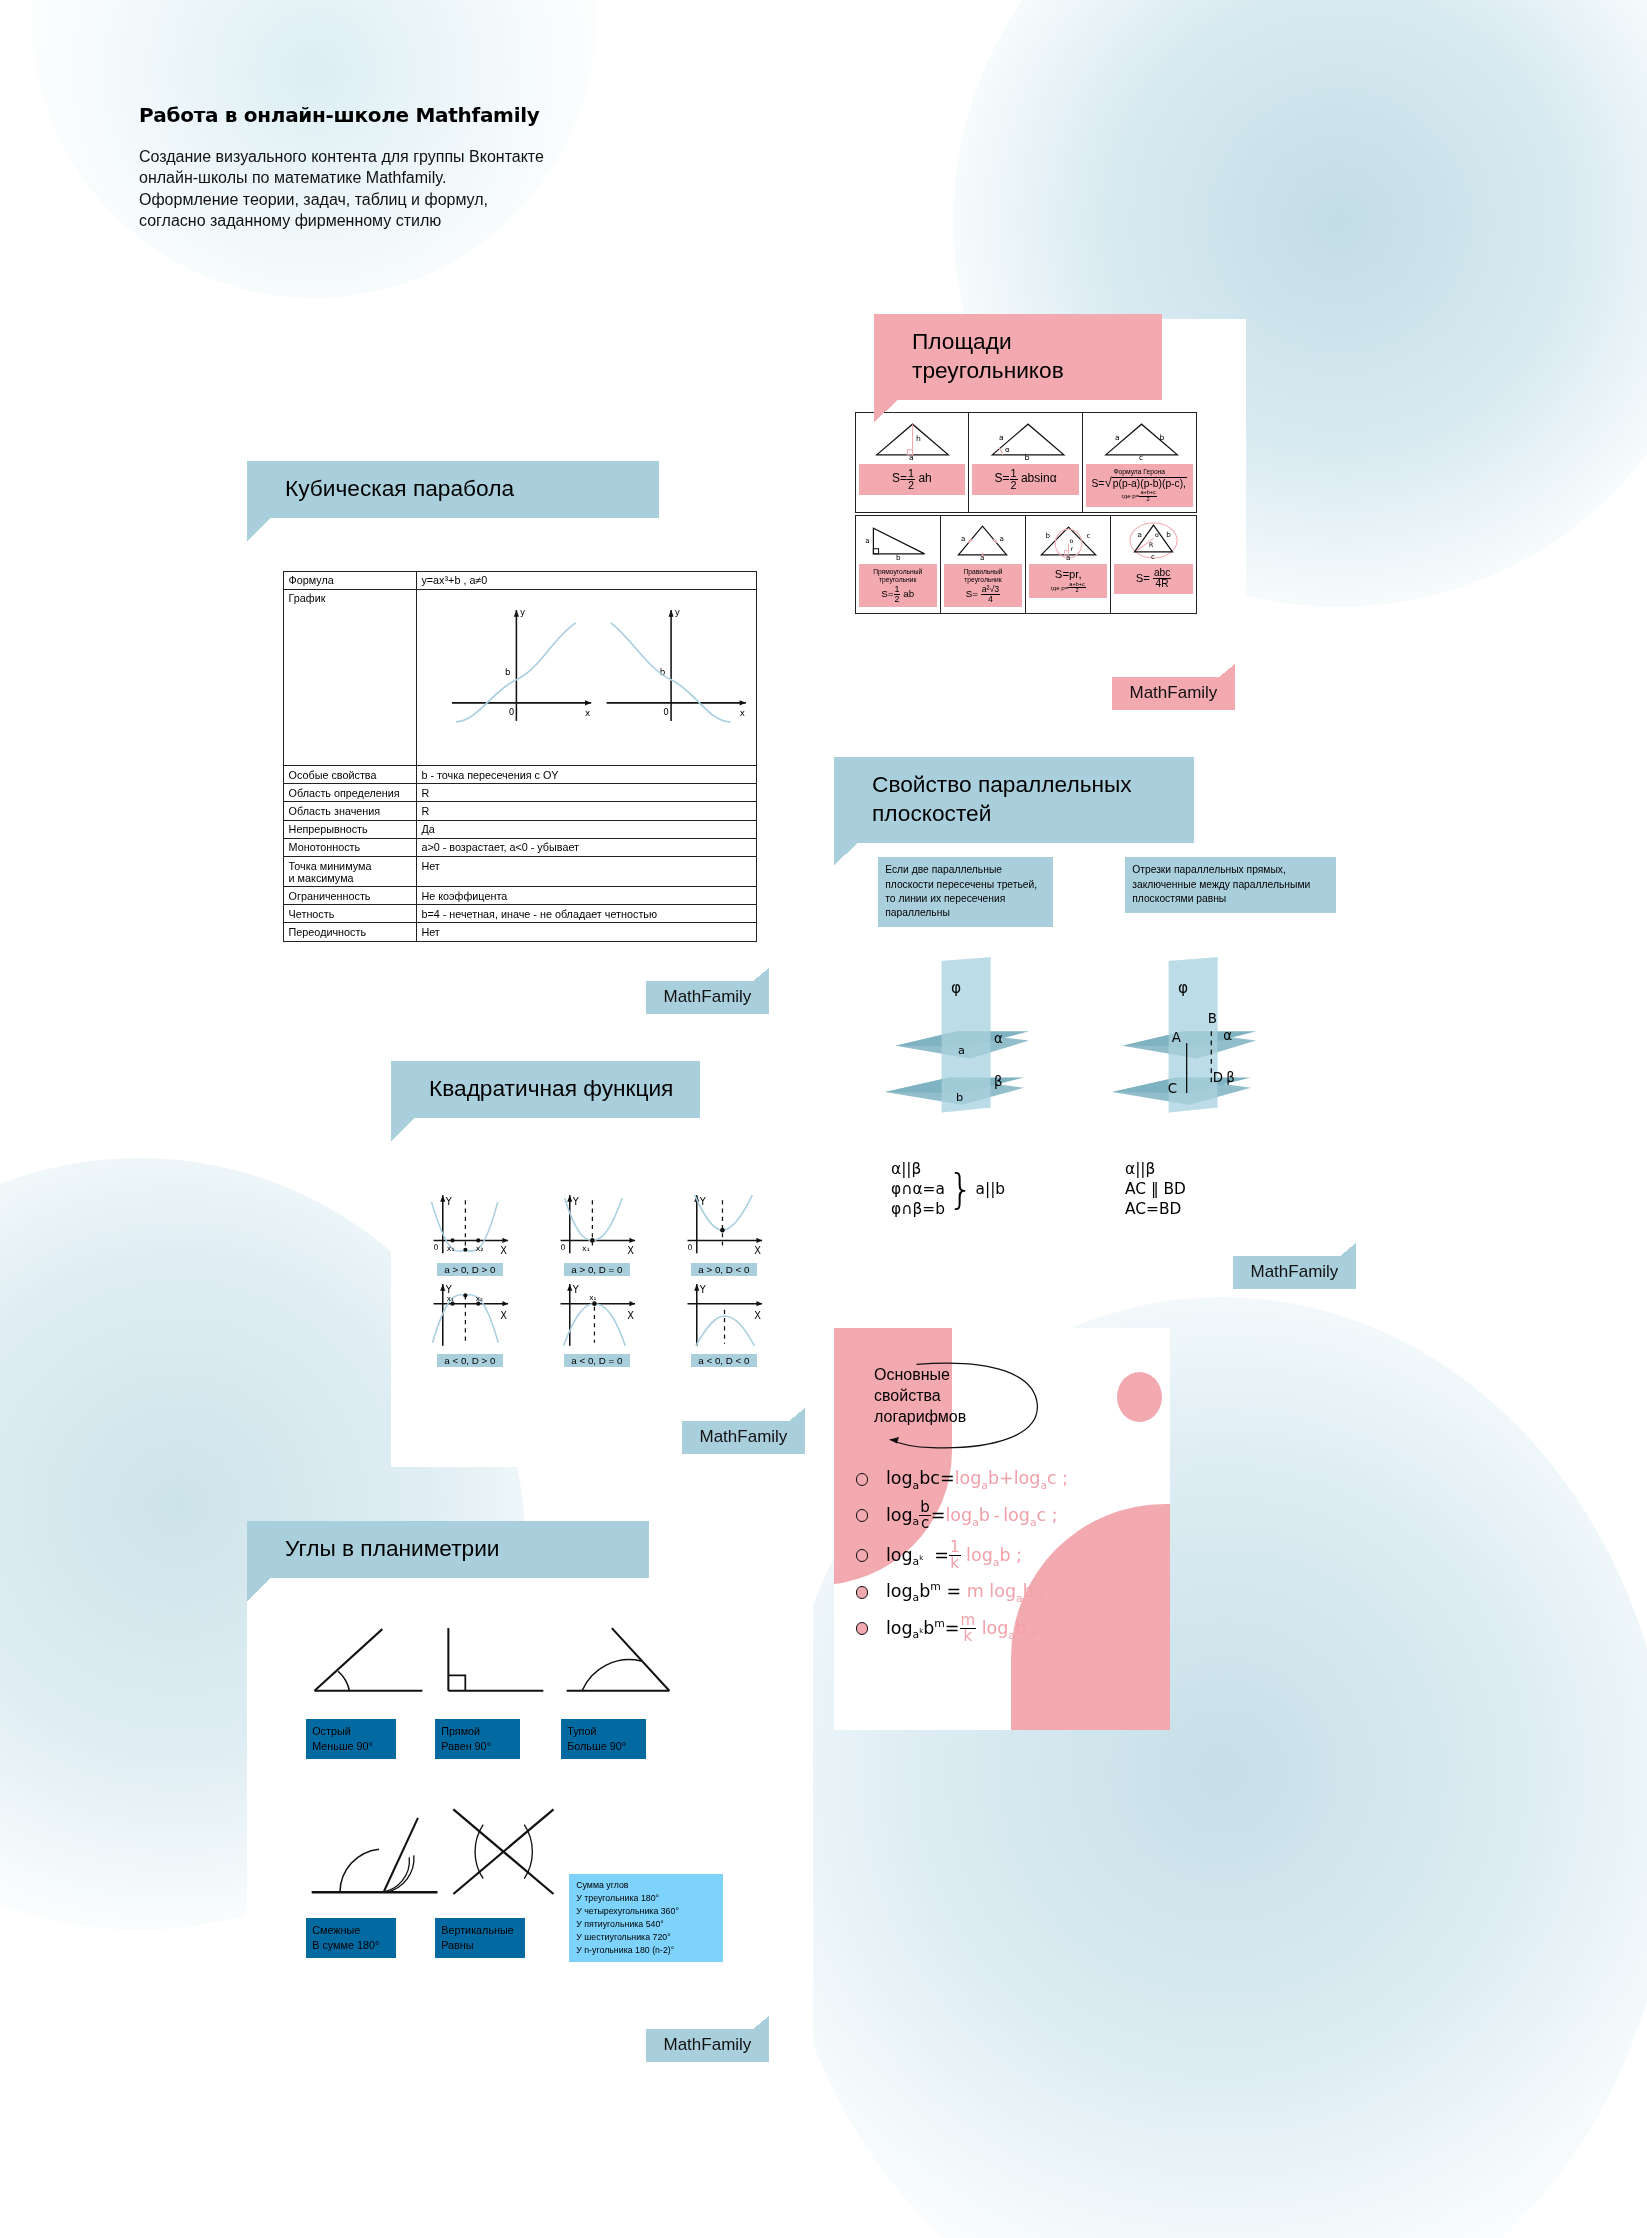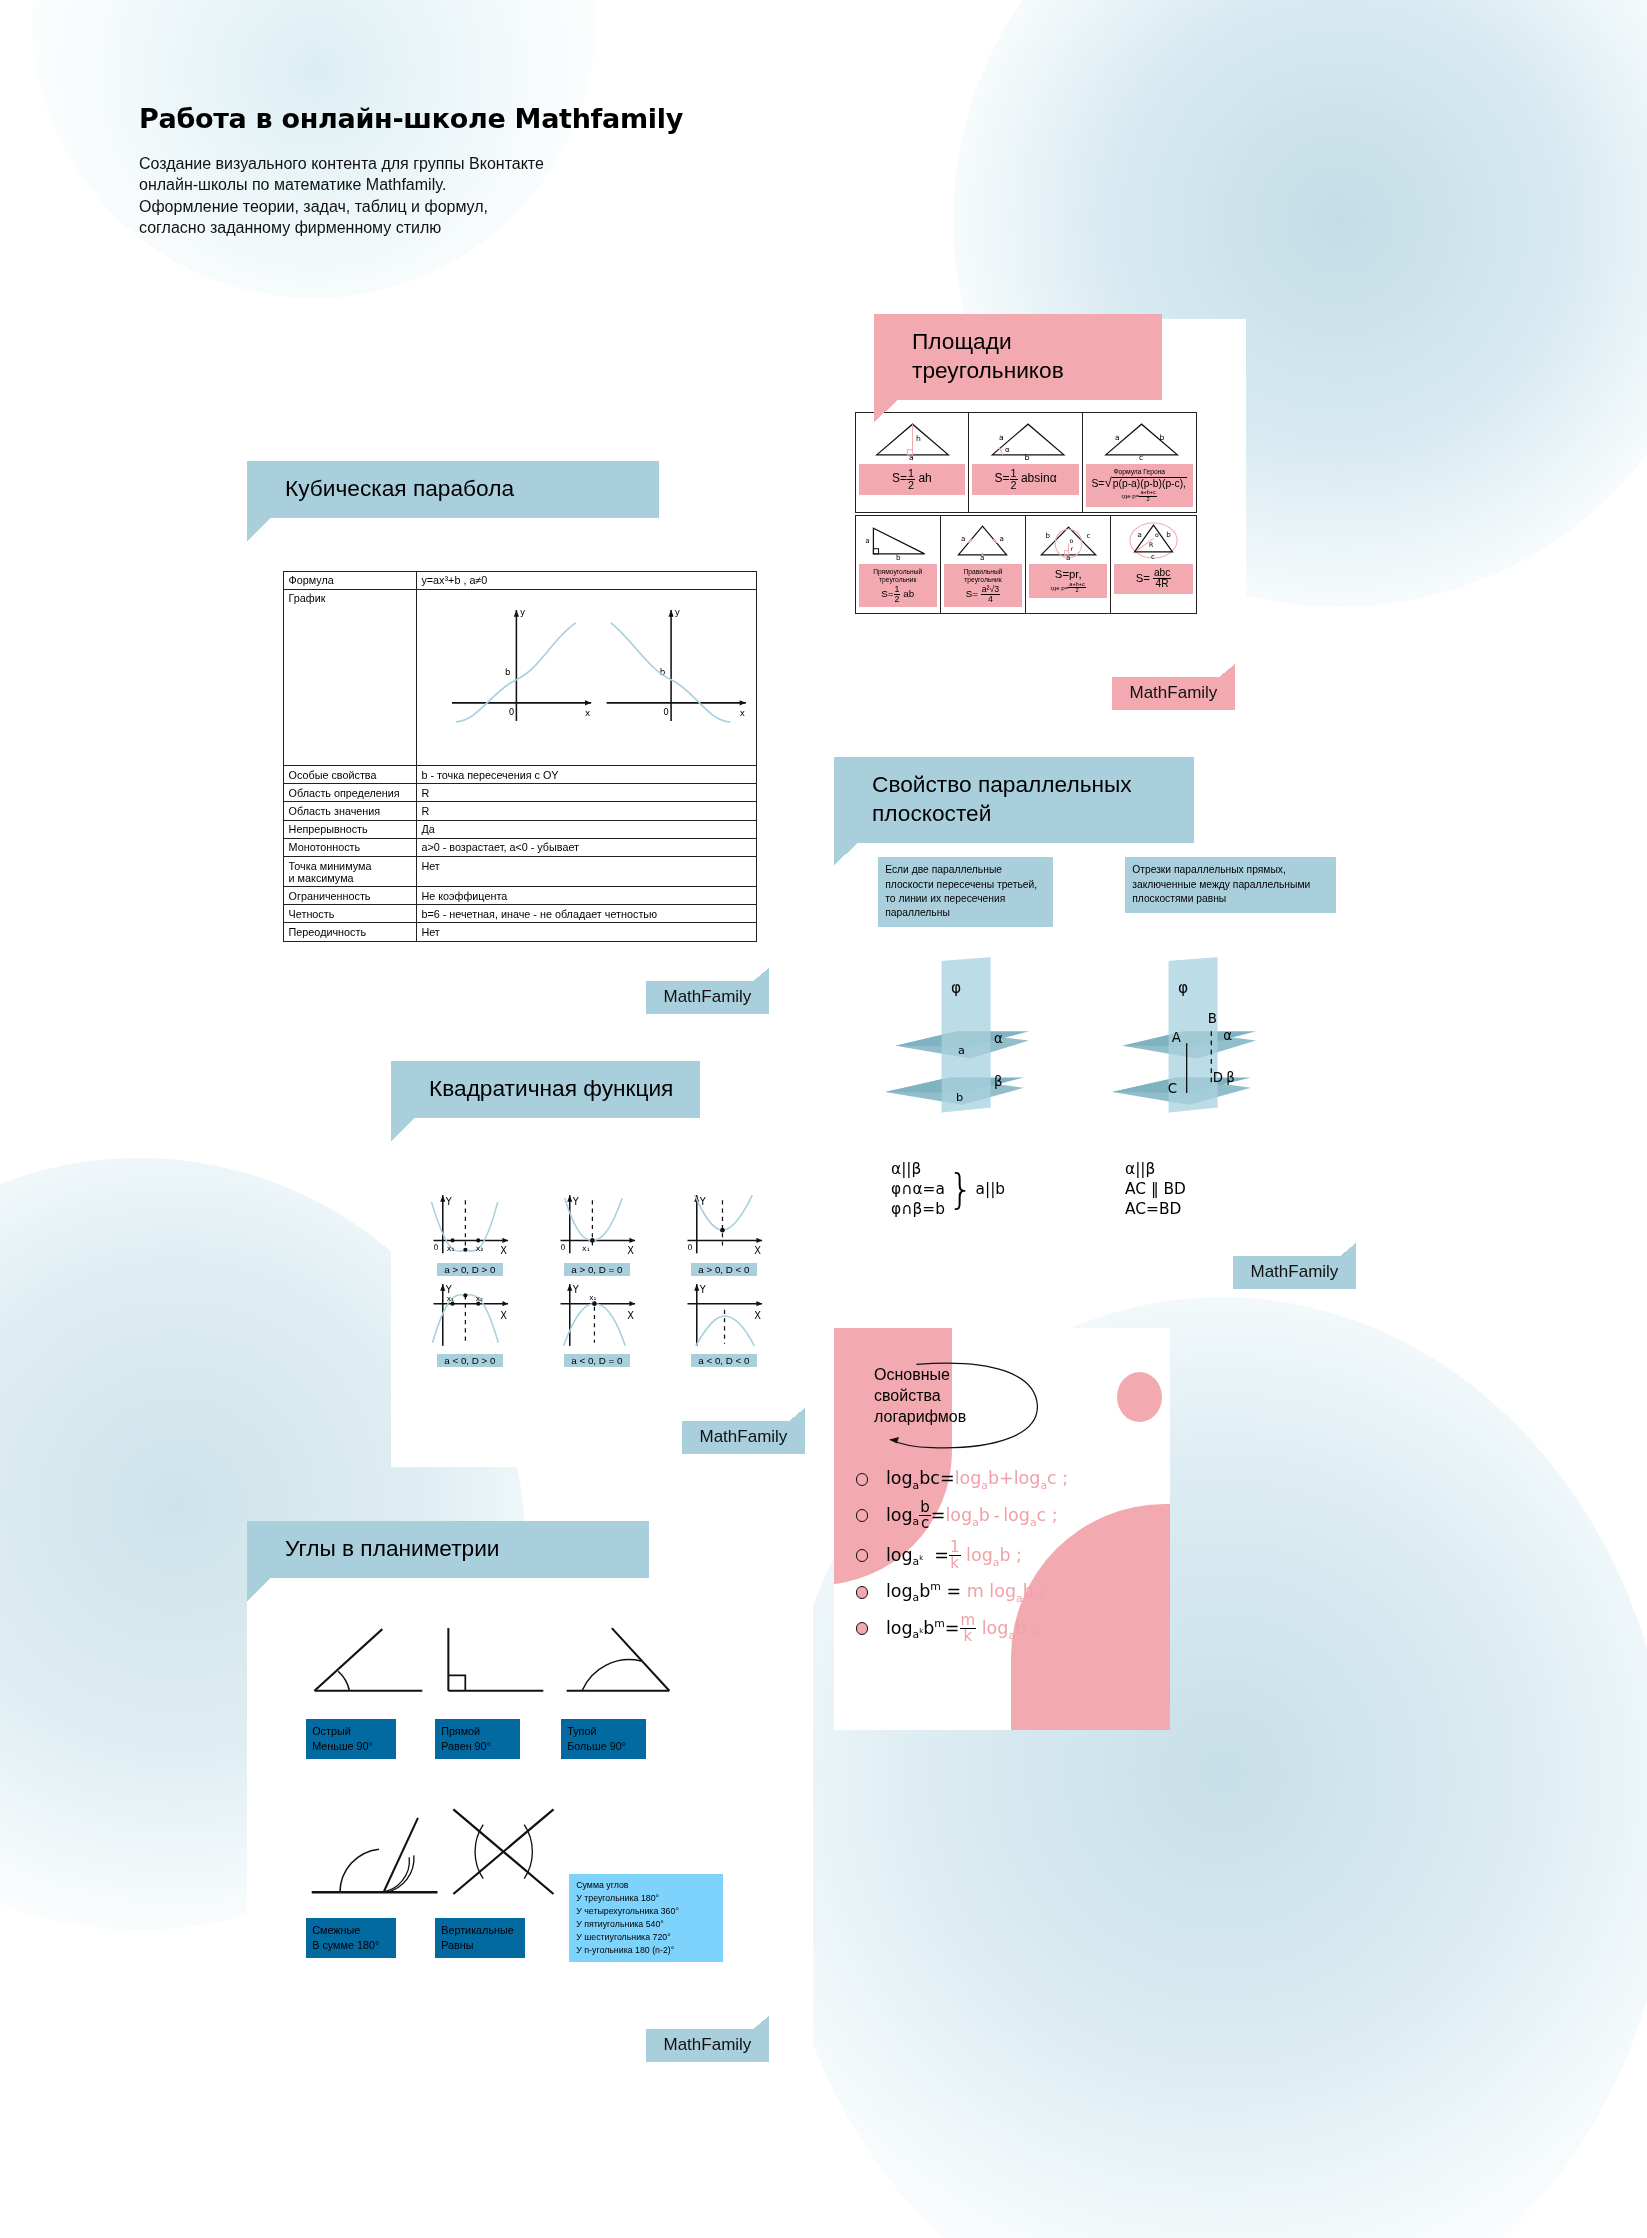--- a/index.html
+++ b/index.html
@@ -14,21 +14,21 @@
       background:radial-gradient(circle at 50% 50%, #c3dde6 0%, #d8eaf1 42%, rgba(231,243,247,0.45) 68%, rgba(255,255,255,0) 80%);}
   .b2{width:901px;height:1055px;left:772px;top:1297px;
       background:radial-gradient(circle at 50% 45%, #c7dfe8 0%, #dcecf2 40%, rgba(233,244,248,0.5) 66%, rgba(255,255,255,0) 80%);}
   .b3{width:772px;height:772px;left:-247px;top:1158px;
       background:radial-gradient(circle at 55% 45%, #cde3ea 0%, #e0eef3 42%, rgba(238,247,250,0.45) 68%, rgba(255,255,255,0) 80%);}
   .b4{width:566px;height:566px;left:31px;top:-268px;
       background:radial-gradient(circle at 50% 60%, #dceef3 0%, rgba(238,247,250,0.5) 50%, rgba(255,255,255,0) 75%);}
 
   
   .header{position:absolute;left:139px;top:103px;z-index:5;}
-  .h-title{font-size:27px;font-weight:bold;color:#000;letter-spacing:-0.3px;
+  .h-title{font-size:20px;font-weight:bold;color:#000;letter-spacing:-0.3px;
            font-family:"DejaVu Sans", sans-serif;}
   .h-sub{margin-top:19px;font-size:16px;line-height:1.33;color:#111;}
   .h-sub div{white-space:nowrap;}
 
   
   .card{position:absolute;background:#fff;z-index:4;}
   .tag{position:absolute;z-index:6;}
   .tag .tag-body{padding:13.4px 20.6px 15.4px 38px;font-size:22.7px;color:#000;line-height:1.25;}
   .tag.blue .tag-body{background:#aacfdc;}
   .tag.pink .tag-body{background:#f2a9b0;}
@@ -320,21 +320,21 @@
           <td class="k" style="white-space:pre-line;">Точка минимума
 и максимума</td>
         <td>Нет</td>
         </tr>
     <tr>
           <td class="k">Ограниченность</td>
         <td>Не коэффицента</td>
         </tr>
     <tr>
           <td class="k">Четность</td>
-        <td>b=6 - нечетная, иначе - не обладает четностью</td>
+        <td>b=4 - нечетная, иначе - не обладает четностью</td>
         </tr>
     <tr>
           <td class="k">Переодичность</td>
         <td>Нет</td>
         </tr>
   </tbody>
     </table>
 </div>
 <div class="mf" style="left:646px;top:981px;">
   <div class="mf-tail"></div>

